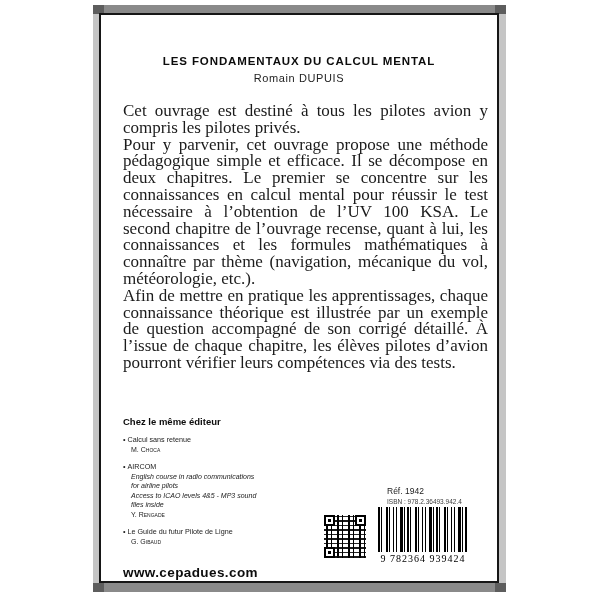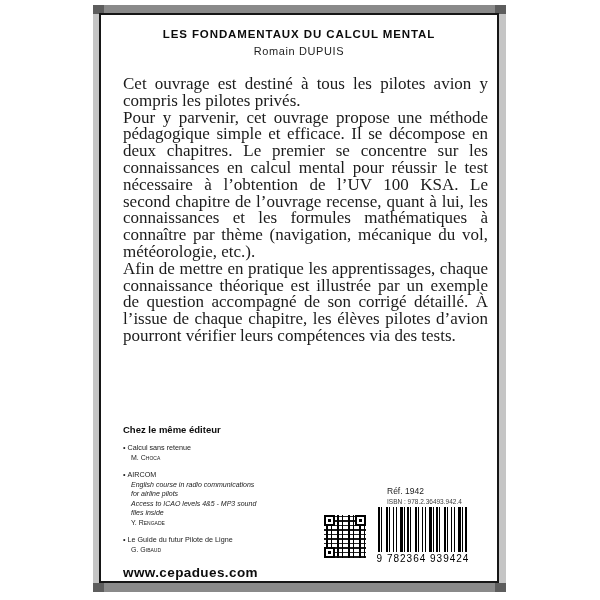--- a/index.html
+++ b/index.html
@@ -21,37 +21,37 @@
   .corner.tr { left:495px; top:5px; }
   .corner.bl { left:93px;  top:583px; }
   .corner.br { left:495px; top:583px; }
 
   
   .cover {
     position:absolute; left:99px; top:13px; width:400px; height:570px;
     background:#ffffff; border:2px solid #161616; box-sizing:border-box;
   }
 
-  .title-block { text-align:center; margin-top:13px; }
+  .title-block { text-align:center; margin-top:40px; }
   .cover-title {
     font-size:11.5px; font-weight:bold; letter-spacing:0.9px; color:#0c0c0c;
   }
   .cover-author {
     font-size:11px; letter-spacing:0.6px; margin-top:5px; color:#1d1d1d;
   }
 
   .blurb {
     margin:19px 9px 0 22px;
     font-family:"Liberation Serif", serif;
     font-size:17px; line-height:16.8px; text-align:justify; color:#1b1b1b;
   }
   .blurb p { margin:0; }
 
   
-  .publisher { position:absolute; left:22px; top:401px; width:200px;margin-top:8px; }
+  .publisher { position:absolute; left:22px; top:401px; width:200px; }
   .publisher-heading { font-size:9.5px; font-weight:bold; color:#0c0c0c; }
   .book-item { margin-top:9px; }
   .book-item-title { font-size:7.2px; line-height:8.5px; color:#1a1a1a; }
   .book-item-title .bullet { margin-right:2px; }
   .book-item-author {
     font-size:7px; line-height:8.5px; margin-left:8px; margin-top:1px;
     font-variant:small-caps; color:#1a1a1a;
   }
   .book-item-sub {
     font-size:7px; line-height:9.5px; margin-left:8px;
@@ -86,21 +86,21 @@
   }
   .barcode-bars {
     height:45px; margin:0 3px;
     background:repeating-linear-gradient(90deg,
       #000 0 1.5px, #fff 1.5px 3px,
       #000 3px 4px, #fff 4px 7.5px,
       #000 7.5px 10px, #fff 10px 11px,
       #000 11px 12px, #fff 12px 14.5px);
   }
   .barcode-digits {
-    font-family:Liberation Sans, sans-serif;
+    font-family:Liberation Serif, serif;
     font-size:10px; letter-spacing:1px; margin-top:1px; color:#000;
     white-space:nowrap;
   }
 </style>
 </head>
 <body>
 
 <div class="edge-side edge-left"></div>
 <div class="edge-side edge-right"></div>
 <div class="band band-top"></div>

